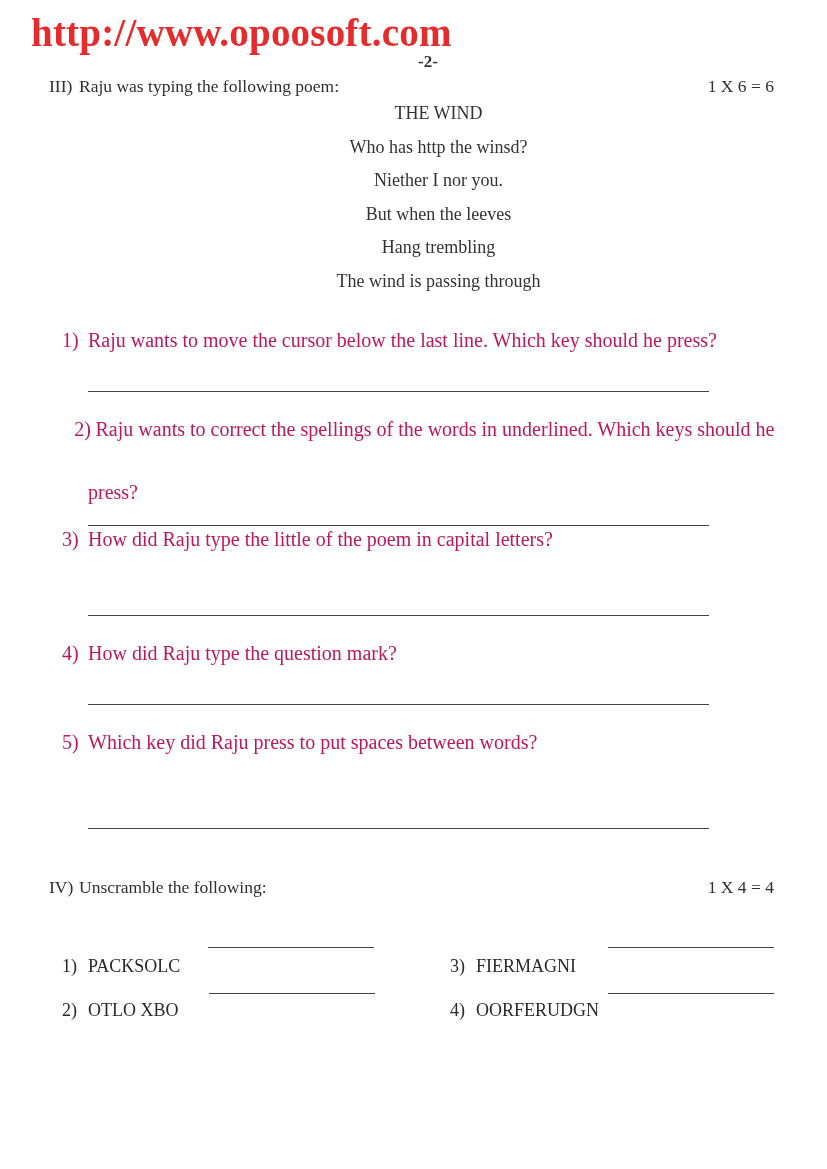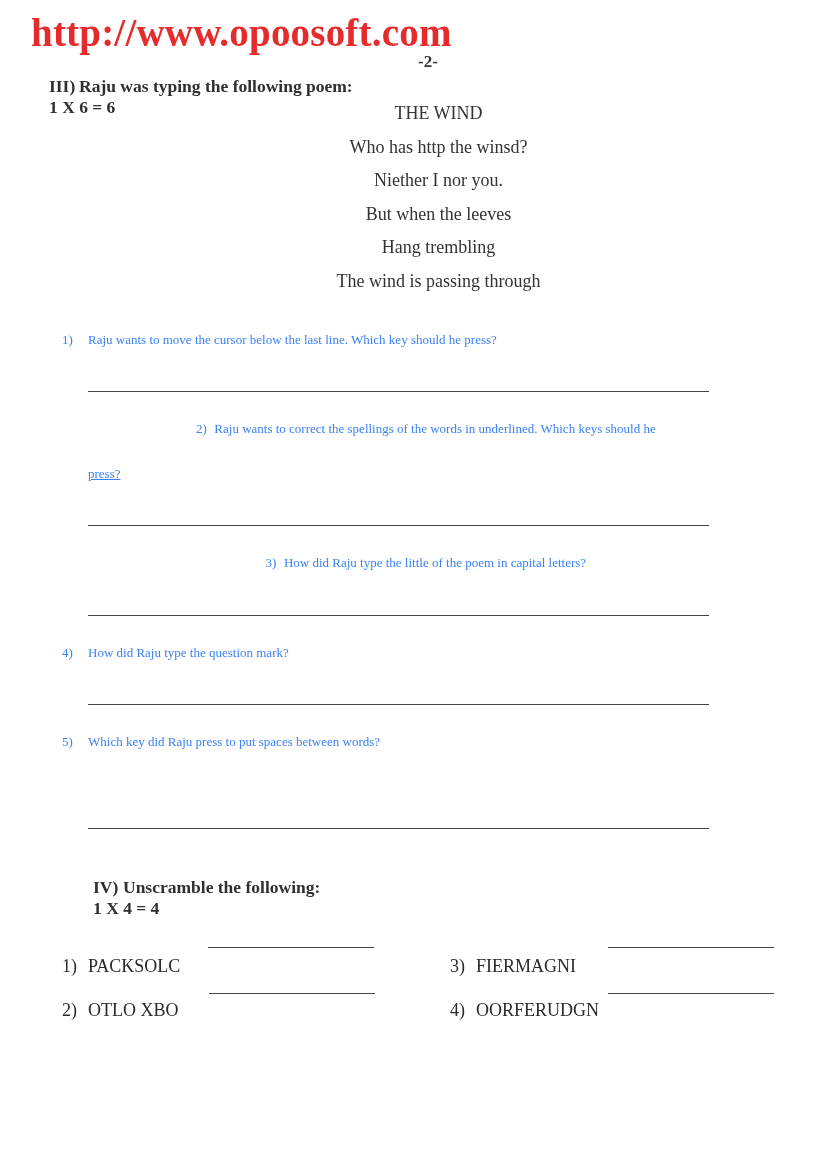--- a/index.html
+++ b/index.html
@@ -2,28 +2,28 @@
 <html><head>
 <meta charset="utf-8">
 <style>
   html, body { margin: 0; padding: 0; background: #ffffff; }
   body { width: 827px; height: 1169px; position: relative; overflow: hidden;
          font-family: "Liberation Serif", "DejaVu Serif", serif; color: #2a2a2a; }
   .watermark { position: absolute; left: 3px; top: 10px; font-size: 39px; font-weight: bold;
                color: #e52b2b; letter-spacing: 0.2px; margin-left: 28px; }
   .pageno { position: absolute; left: 0; width: 856px; text-align: center; top: 52px;
             font-size: 17px; font-weight: bold; color: #333; }
-  .section-head { position: absolute; left: 49px; width: 725px; font-size: 17.5px; font-weight: bold;
-                  color: #2f2f2f; display: flex; justify-content: space-between; flex-direction: column; }
+  .section-head { position: absolute; left: 49px; width: 725px; font-size: 17.5px; font-weight: normal;
+                  color: #2f2f2f; display: flex; justify-content: space-between; }
   .section-head .num { display: inline-block; width: 30px; }
   .poem { position: absolute; left: 0; width: 877px; top: 100px; text-align: center;
           font-size: 18px; color: #333; }
   .poem div { height: 33.5px; line-height: 26px; }
   .u { text-underline-offset: 3px; }
-  .q { position: absolute; left: 62px; width: 720px; font-size: 13px; color: #3b82f6; line-height: 22px; }
+  .q { position: absolute; left: 62px; width: 720px; font-size: 20px; color: #be185d; line-height: 22px; }
   .q .qn { display: inline-block; width: 26px; }
   .q .cont { padding-left: 26px; }
   .ansline { position: absolute; left: 88px; width: 621px; border-top: 1px solid #444; height: 0; }
   .uitem { position: absolute; font-size: 18px; color: #2a2a2a; display: flex; align-items: baseline; }
   .uitem .qn { display: inline-block; width: 26px; }
   .uitem .word { display: inline-block; margin-top: 27px; }
   .uline { position: absolute; border-top: 1px solid #444; height: 0; width: 166px; }
 </style>
 </head>
 <body>
@@ -46,41 +46,41 @@
 </div>
 
 <div class="q" style="top:329px;">
   <span class="qn">1)</span><span>Raju wants to move the cursor below the last line. Which key should he press?</span>
 </div>
 <div class="ansline" style="top:391px;"></div>
 
 <div class="q" style="top:418px;text-align:center;">
   <span class="qn">2)</span><span>Raju wants to correct the spellings of the words in underlined. Which keys should he</span>
 </div>
-<div class="q" style="top:463px;text-decoration:underline;">
+<div class="q" style="top:481px;">
   <span class="cont">press?</span>
 </div>
 <div class="ansline" style="top:525px;"></div>
 
-<div class="q" style="top:552px;text-align:center;">
+<div class="q" style="top:528px;">
   <span class="qn">3)</span><span>How did Raju type the little of the poem in capital letters?</span>
 </div>
 <div class="ansline" style="top:615px;"></div>
 
 <div class="q" style="top:642px;">
   <span class="qn">4)</span><span>How did Raju type the question mark?</span>
 </div>
 <div class="ansline" style="top:704px;"></div>
 
 <div class="q" style="top:731px;">
   <span class="qn">5)</span><span>Which key did Raju press to put spaces between words?</span>
 </div>
 <div class="ansline" style="top:828px;"></div>
 
-<div class="section-head" style="top:877px;margin-left:44px;">
+<div class="section-head" style="top:877px;">
   <span><span class="num">IV)</span><span>Unscramble the following:</span></span>
   <span>1 X 4 = 4</span>
 </div>
 
 <div class="uitem" style="left:62px; top:929px;">
   <span class="qn">1)</span>
     <span class="word">PACKSOLC</span>
 </div>
 <div class="uline" style="left:208px; top:947px;"></div>
 

